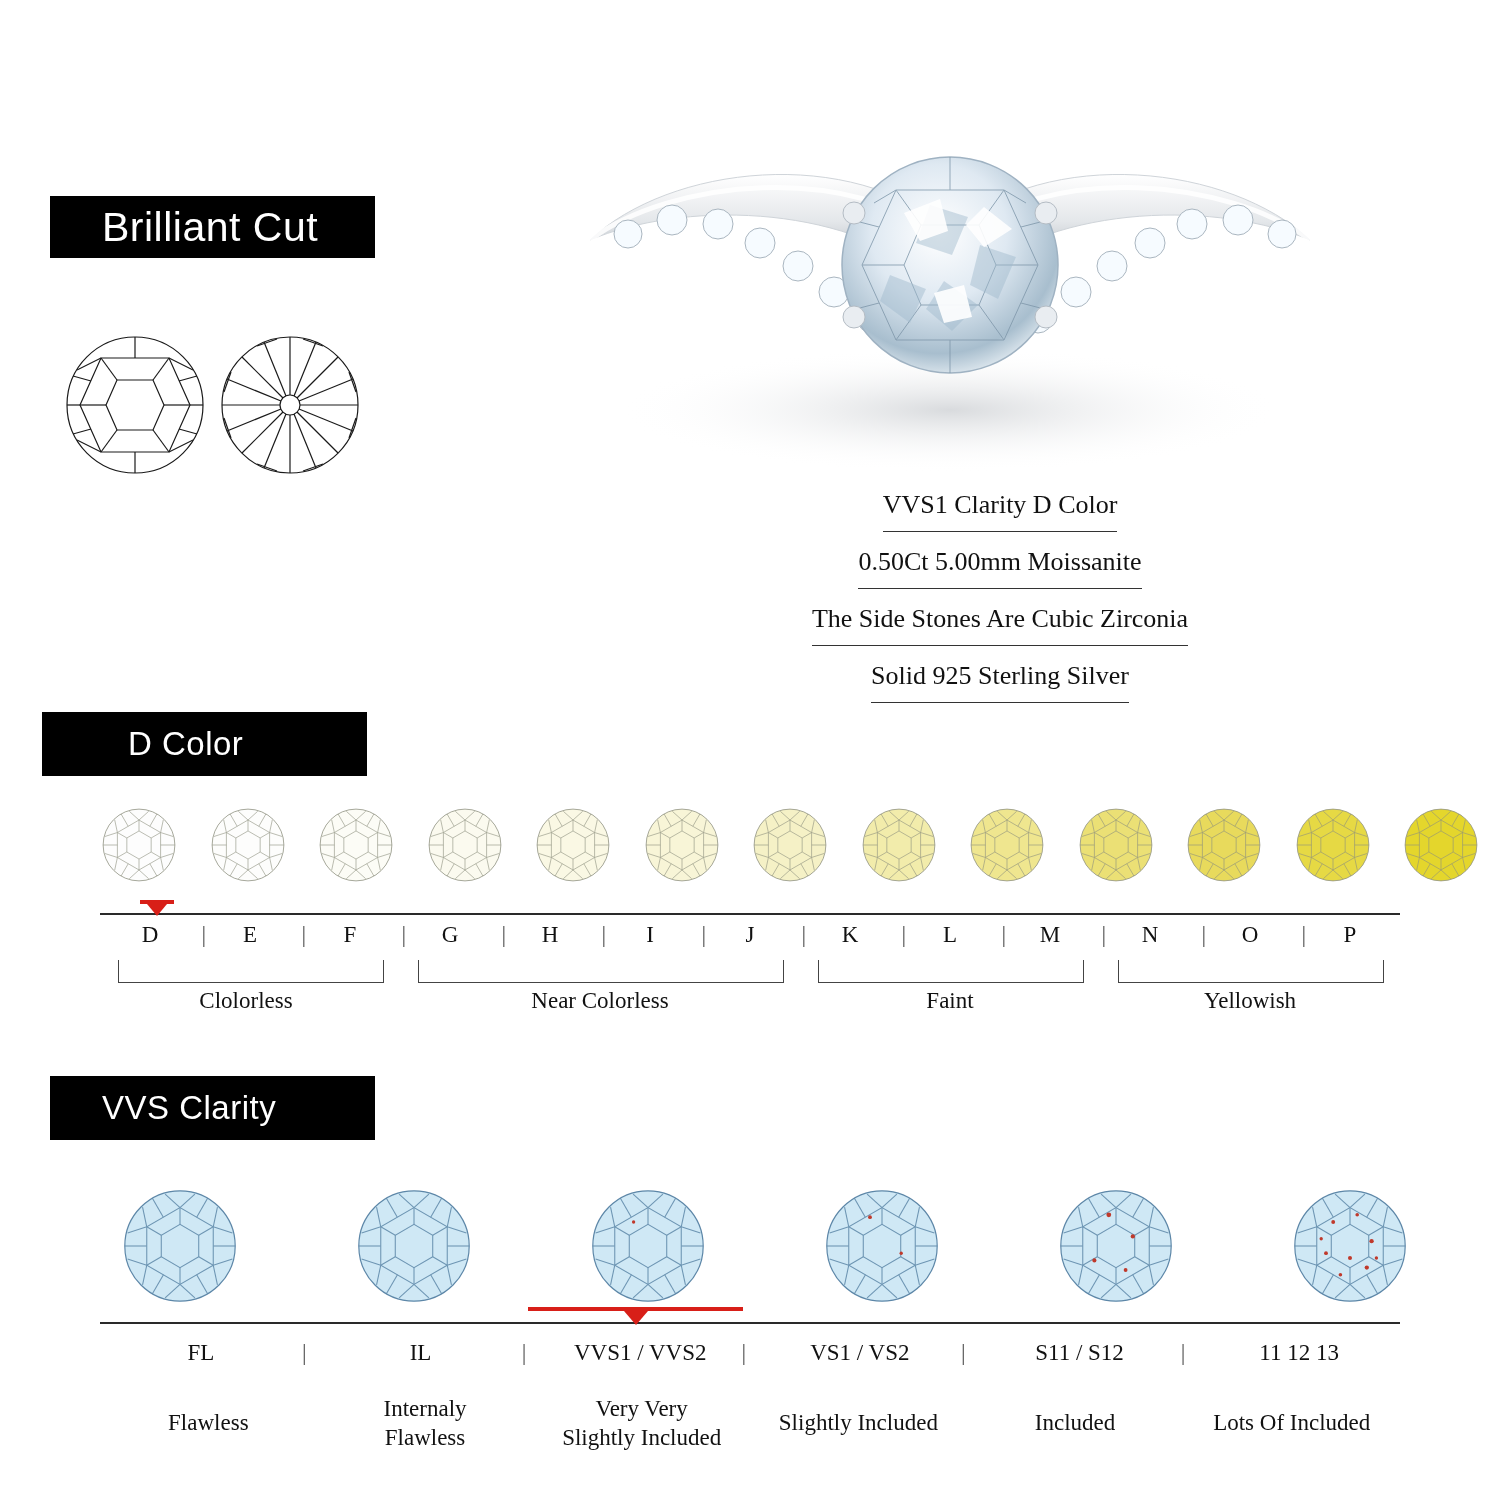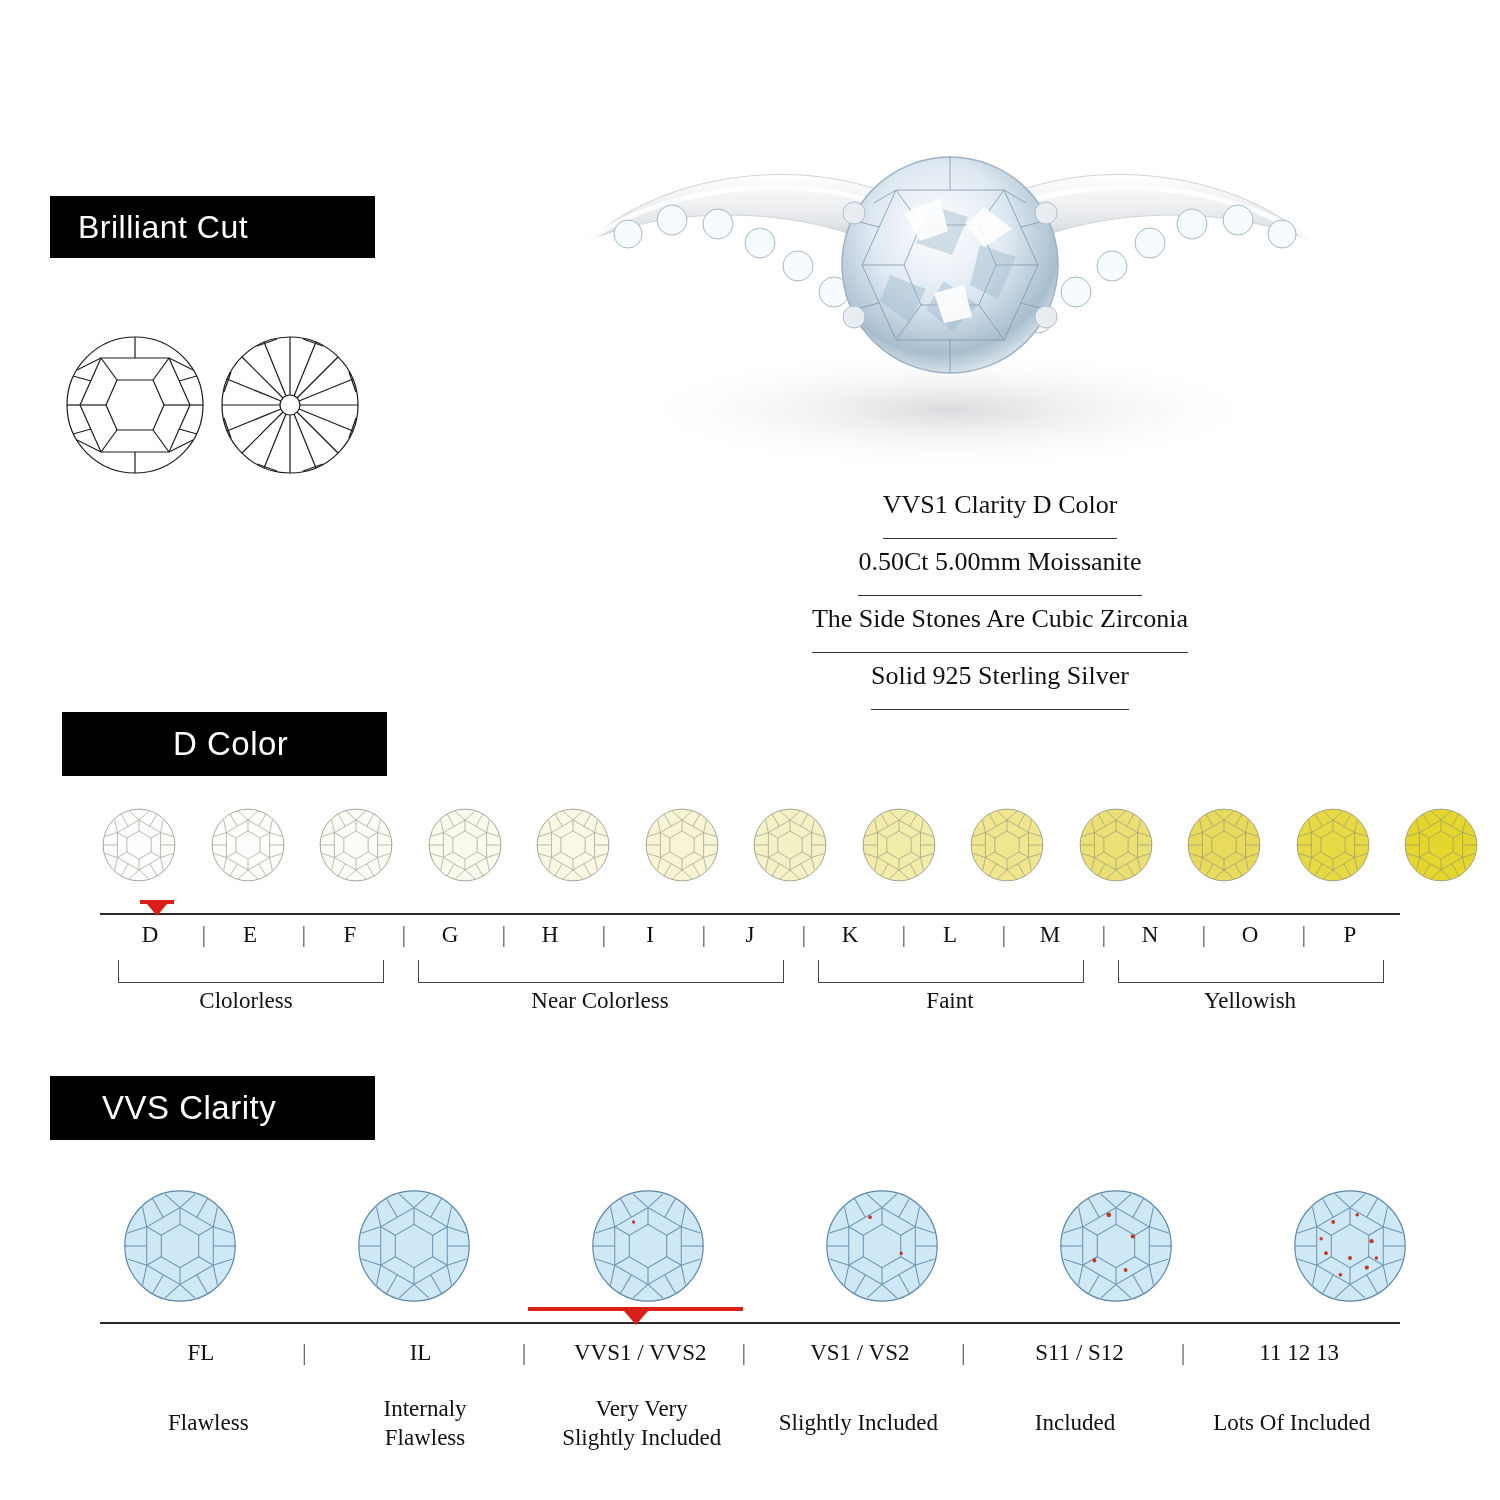--- a/index.html
+++ b/index.html
@@ -8,30 +8,30 @@
     font-family:"Liberation Serif", serif;
     position:relative;overflow:hidden;
   }
   .badge{
     position:absolute;background:#000;color:#fff;
     display:flex;align-items:center;
     font-family:"Liberation Sans", sans-serif;
     font-weight:400;letter-spacing:.5px;
   }
   
-  #badge-cut{left:50px;top:196px;width:325px;height:62px;padding-left:28px;font-size:32px;box-sizing:border-box;}
+  #badge-cut{left:50px;top:196px;width:325px;height:62px;padding-left:52px;font-size:41px;box-sizing:border-box;}
   #cut-shapes{position:absolute;left:60px;top:330px;width:320px;height:150px;}
   
   #ring-photo{position:absolute;left:520px;top:110px;width:860px;height:380px;}
   
   #specs{position:absolute;left:640px;top:490px;width:720px;text-align:center;}
   #specs div{font-size:26px;color:#111;margin-bottom:27px;}
-  #specs span{border-bottom:1px solid #333;padding-bottom:19px;}
+  #specs span{border-bottom:1px solid #333;padding-bottom:12px;}
   
-  #badge-color{left:62px;top:712px;width:325px;height:64px;padding-left:111px;font-size:33px;box-sizing:border-box;}
+  #badge-color{left:42px;top:712px;width:325px;height:64px;padding-left:86px;font-size:33px;box-sizing:border-box;}
   #color-row{position:absolute;left:100px;top:806px;width:1380px;height:80px;display:flex;justify-content:space-between;}
   .gem{width:78px;height:78px;}
   #color-axis{position:absolute;left:100px;top:913px;width:1300px;height:2px;background:#2a2a2a;}
   #color-marker{position:absolute;left:140px;top:900px;width:34px;height:18px;}
   #color-marker .bar{width:34px;height:4px;background:#d81f18;}
   #color-marker .tri{width:0;height:0;border-left:10px solid transparent;border-right:10px solid transparent;border-top:12px solid #d81f18;margin:0 auto;}
   #color-letters{position:absolute;left:100px;top:922px;width:1300px;display:flex;}
   #color-letters .cell{flex:1;text-align:center;font-size:23px;color:#111;position:relative;}
   #color-letters .cell:not(:last-child):after{content:"|";position:absolute;right:-6px;color:#555;}
   #color-groups{position:absolute;left:100px;top:960px;width:1300px;height:70px;}

